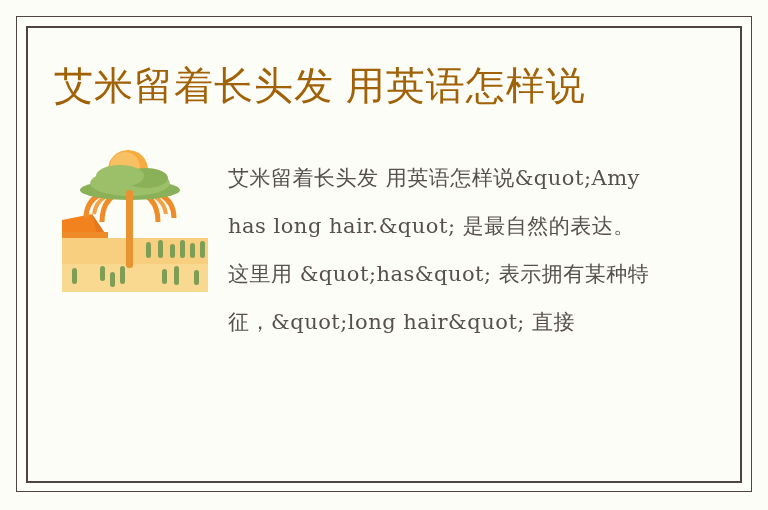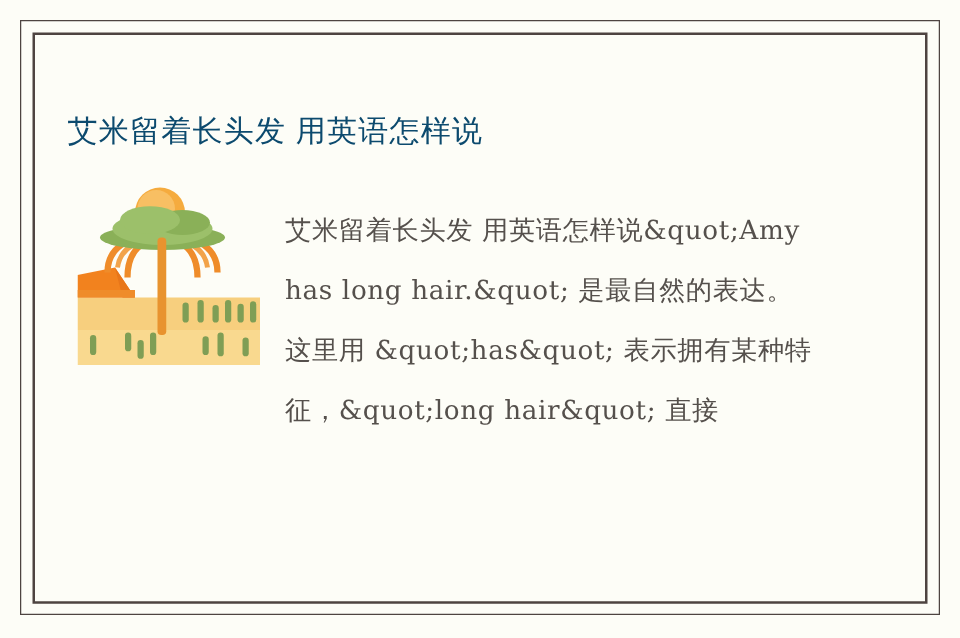--- a/index.html
+++ b/index.html
@@ -41,44 +41,43 @@
     border: 2px solid #4e4441;
     box-sizing: border-box;
     pointer-events: none;
   }
 
   
   .title {
     position: absolute;
     left: 54px;
     top: 66px;
-    font-size: 24px;
+    font-size: 39px;
     line-height: 40px;
-    color: #0c4a6e;
+    color: #a16207;
     letter-spacing: 1px;
     white-space: nowrap;
     font-family: "Liberation Sans", sans-serif;
-    margin-top: 20px;
   }
 
   
   .thumb {
     position: absolute;
     left: 62px;
     top: 142px;
     width: 146px;
     height: 150px;
   }
   .thumb svg { display: block; }
 
   
   .body-text {
     position: absolute;
     left: 228px;
-    top: 160px;
+    top: 154px;
     width: 424px;
     font-family: "DejaVu Serif", "Liberation Serif", serif;
     font-size: 21px;
     line-height: 48px;
     color: #55504c;
     letter-spacing: 0.5px;
     word-break: break-all;
     white-space: normal;
   }
 </style>

